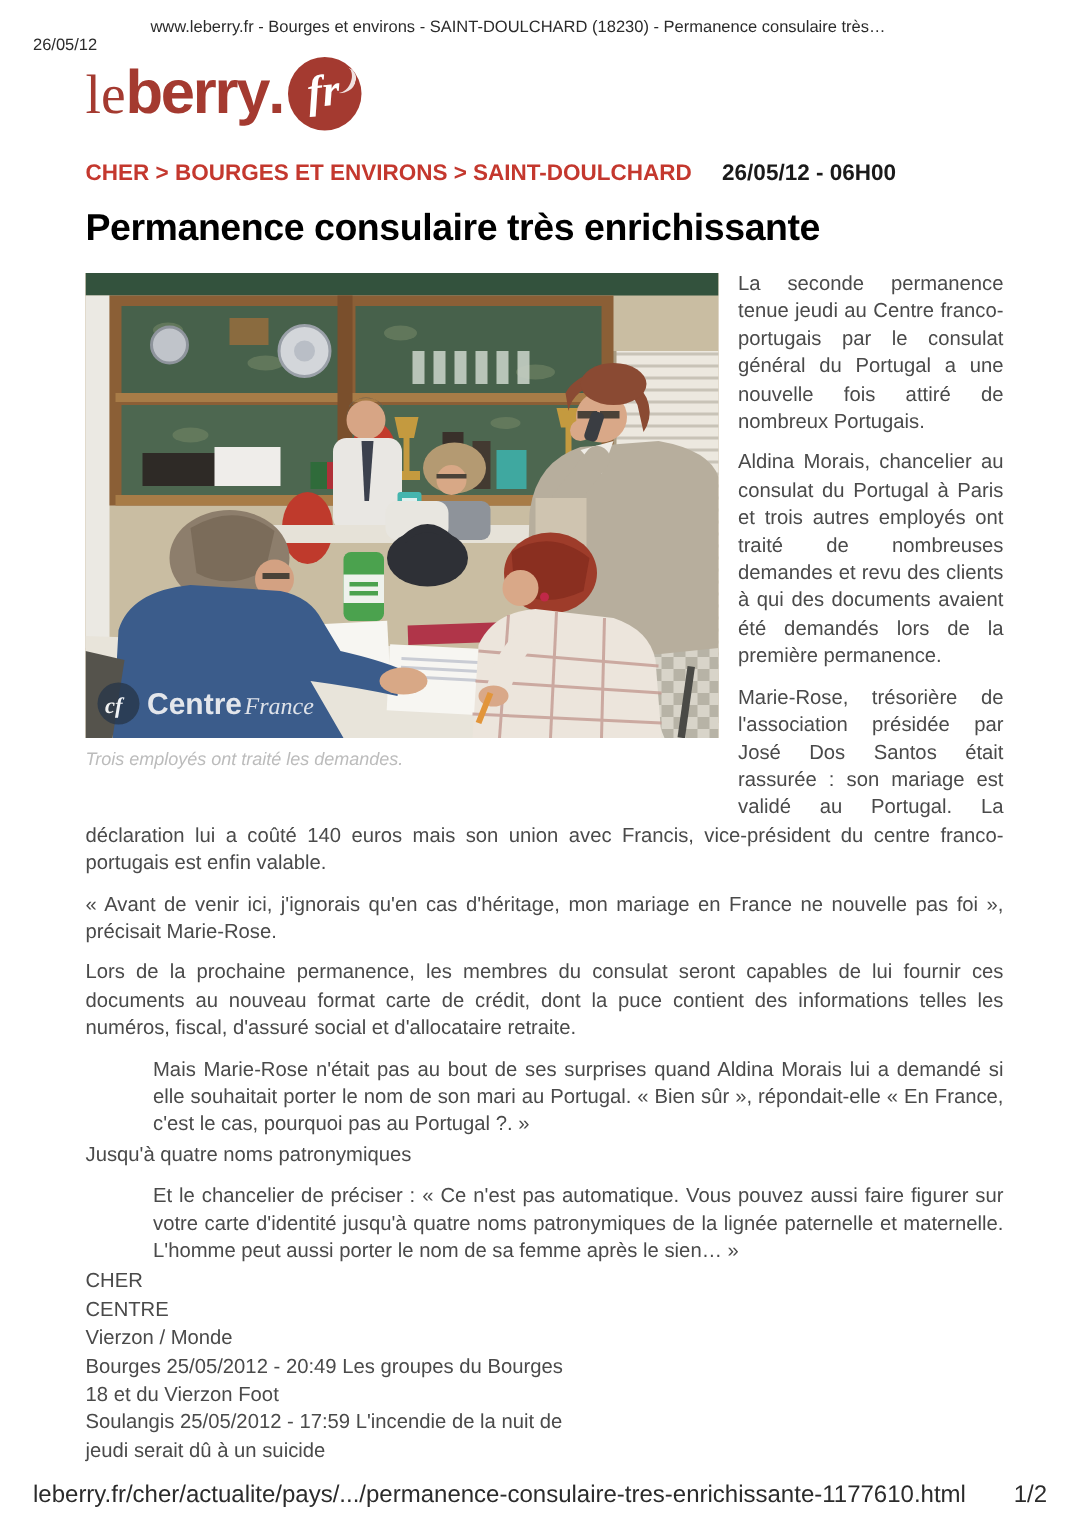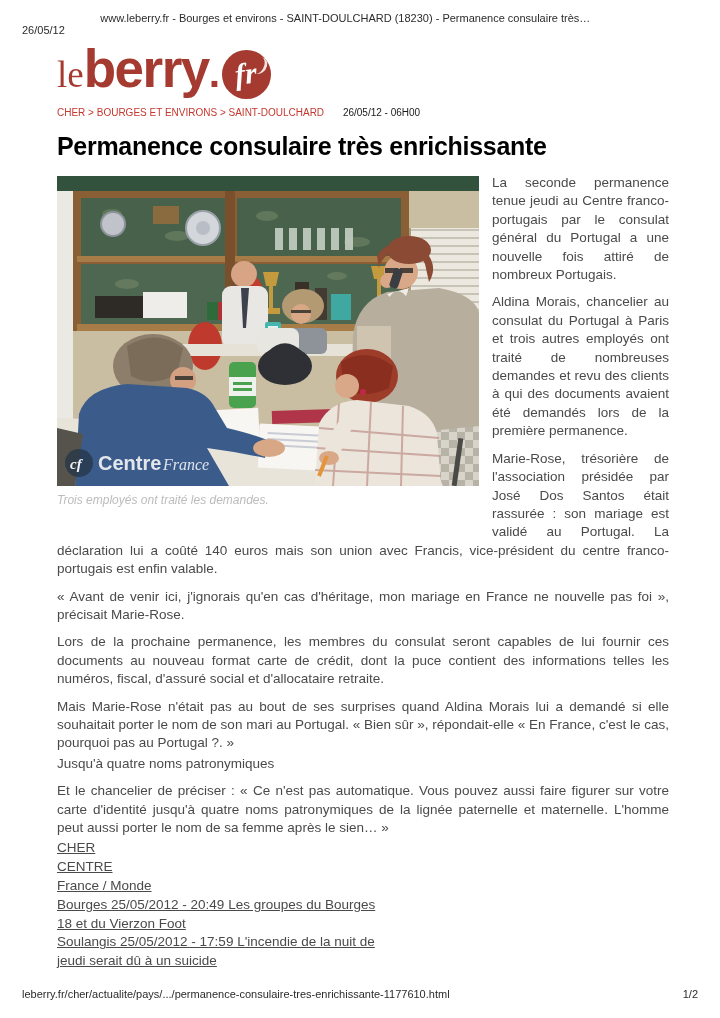--- a/index.html
+++ b/index.html
@@ -10,62 +10,62 @@
   }
   
   .print-header {
     position:absolute; top:12px; left:22px; right:22px; height:14px;
     font-size:11px; color:#2b2b2b;
   }
   .print-header .ph-date { position:absolute; left:0; top:12px; }
   .print-header .ph-title { position:absolute; left:50%; transform:translateX(-53%); top:0; white-space:nowrap; }
   .print-footer {
     position:absolute; bottom:16px; left:22px; right:22px; height:14px;
-    font-size:11px; color:#2b2b2b;
+    font-size:16px; color:#2b2b2b;
   }
   .print-footer .pf-url { position:absolute; left:0; top:0; }
   .print-footer .pf-page { position:absolute; right:0; top:0; }
   
   .content { position:absolute; left:57px; width:612px; top:0; }
   
   .logo { margin-top:38px; height:56px; white-space:nowrap; color:#a43a30; }
   .logo-le { font-family:"Liberation Serif", serif; font-size:37px; font-weight:500; }
-  .logo-berry { font-size:53px; font-weight:bold; letter-spacing:-1.5px; }
+  .logo-berry { font-size:41px; font-weight:bold; letter-spacing:-1.5px; }
   .logo-dot { font-size:41px; font-weight:bold; }
   .logo-fr-circle {
     display:inline-block; width:49px; height:49px; border-radius:50%;
     background:#a43a30; vertical-align:-12px; margin-left:2px; position:relative;
   }
   .logo-fr {
     position:absolute; left:50%; top:50%; transform:translate(-56%,-54%) rotate(-6deg);
     font-family:"Liberation Serif", serif; font-style:italic; font-weight:bold;
     font-size:30px; color:#ffffff;
   }
   .logo-fr-circle:after{ 
     content:""; position:absolute; right:4px; top:7px; width:10px; height:18px;
     border-right:3px solid rgba(255,255,255,.85); border-radius:0 10px 14px 0; transform:rotate(14deg);
   }
   
-  .crumb-row { margin-top:13px; font-size:10px; font-weight:normal; }
+  .crumb-row { margin-top:13px; font-size:15px; font-weight:bold; }
   .crumb { color:#c4382e; }
   .crumb-time { color:#1a1a1a; margin-left:16px; }
   
   .headline { margin-top:13px; font-size:25px; line-height:30px; font-weight:bold; color:#000; letter-spacing:-.3px; }
   
   .article { margin-top:13px; font-size:13.5px; line-height:18.4px; color:#4a4a4a; text-align:justify; }
   .article p { margin:0 0 9px 0; }
-  .article p.tight { margin-bottom:2px; }
+  .article p.tight { margin-bottom:2px;margin-left:45px; }
   .article p.no-top { margin-top:0; }
   .photo-block { float:left; width:422px; margin:2px 13px 27px 0; }
   .photo-frame { width:422px; height:310px; display:block; background:#c9bda2; }
   .photo-caption {
     margin-top:5px; font-size:12px; font-style:italic; color:#bcbcbc; text-align:left;
   }
   
-  .related { clear:both; width:322px; font-size:13.5px; line-height:18.8px; color:#4a4a4a;text-decoration:underline; }
+  .related { clear:both; width:322px; font-size:13.5px; line-height:18.8px; color:#4a4a4a; }
   .related .rel-item { display:block; }
 </style>
 </head>
 <body>
 
 <div class="page">
 
   <div class="print-header">
     <span class="ph-date">26/05/12</span>
     <span class="ph-title">www.leberry.fr - Bourges et environs - SAINT-DOULCHARD (18230) - Permanence consulaire très…</span>
@@ -265,21 +265,21 @@
       <p>« Avant de venir ici, j'ignorais qu'en cas d'héritage, mon mariage en France ne nouvelle pas foi », précisait Marie-Rose.</p>
       <p>Lors de la prochaine permanence, les membres du consulat seront capables de lui fournir ces documents au nouveau format carte de crédit, dont la puce contient des informations telles les numéros, fiscal, d'assuré social et d'allocataire retraite.</p>
       <p class="tight">Mais Marie-Rose n'était pas au bout de ses surprises quand Aldina Morais lui a demandé si elle souhaitait porter le nom de son mari au Portugal. « Bien sûr », répondait-elle « En France, c'est le cas, pourquoi pas au Portugal ?. »</p>
       <p class="no-top">Jusqu'à quatre noms patronymiques</p>
       <p class="tight">Et le chancelier de préciser : « Ce n'est pas automatique. Vous pouvez aussi faire figurer sur votre carte d'identité jusqu'à quatre noms patronymiques de la lignée paternelle et maternelle. L'homme peut aussi porter le nom de sa femme après le sien… »</p>
     </div>
 
     <div class="related">
       <span class="rel-item">CHER</span>
       <span class="rel-item">CENTRE</span>
-      <span class="rel-item">France / Monde</span>
+      <span class="rel-item">Vierzon / Monde</span>
       <span class="rel-item">Bourges 25/05/2012 - 20:49 Les groupes du Bourges 18 et du Vierzon Foot</span>
       <span class="rel-item">Soulangis 25/05/2012 - 17:59 L'incendie de la nuit de jeudi serait dû à un suicide</span>
     </div>
 
   </div>
 
   <div class="print-footer">
     <span class="pf-url">leberry.fr/cher/actualite/pays/.../permanence-consulaire-tres-enrichissante-1177610.html</span>
     <span class="pf-page">1/2</span>
   </div>

